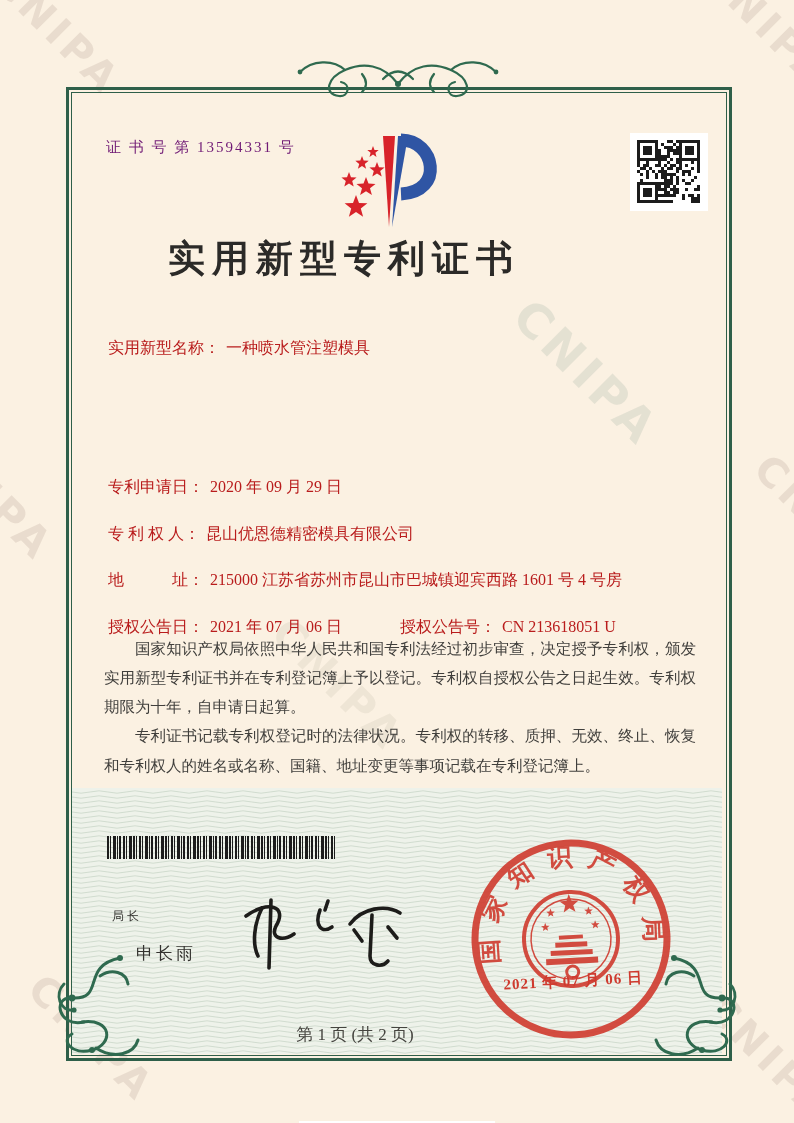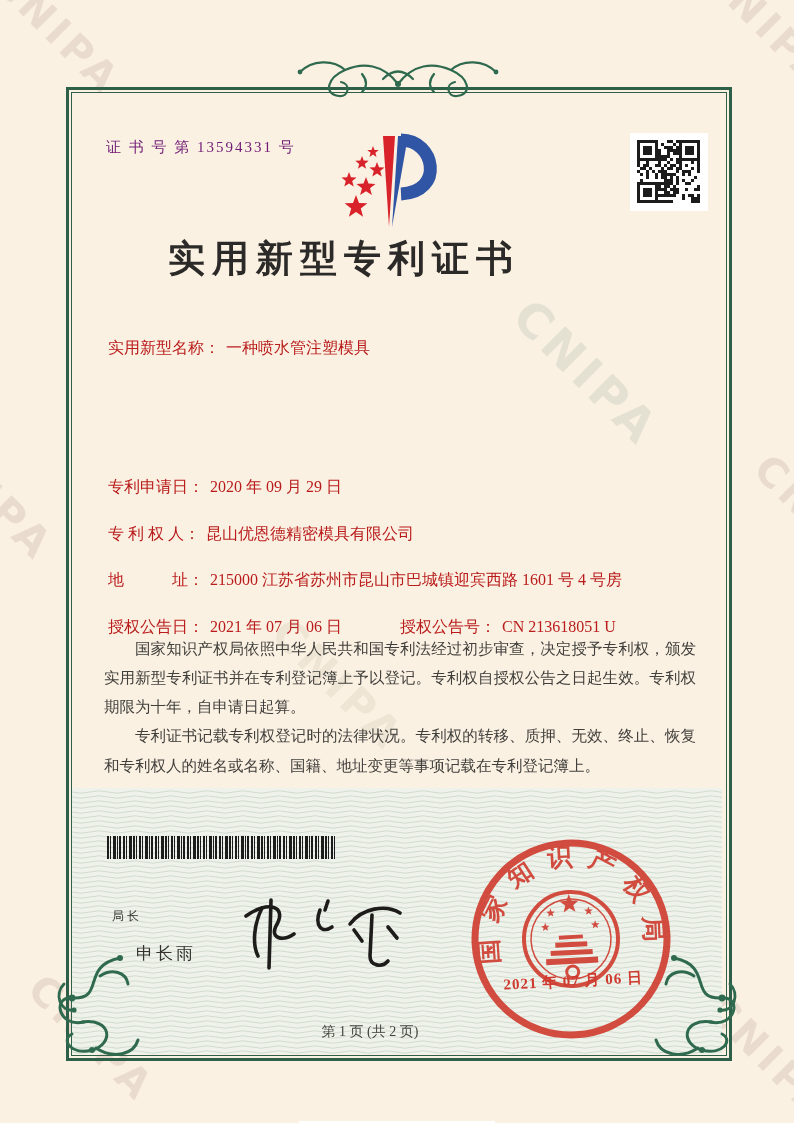--- a/index.html
+++ b/index.html
@@ -48,21 +48,21 @@
   .sig-name{position:absolute;left:112px;top:942px;font-size:17px;color:#33322f;
             letter-spacing:3px;z-index:3;margin-left:24px;}
   .signature{position:absolute;left:236px;top:894px;z-index:3;}
   
   .seal{position:absolute;left:468px;top:836px;width:206px;height:206px;z-index:4;
         transform:rotate(-3deg);}
   .seal-date{position:absolute;left:0;top:136px;width:206px;text-align:center;
              font-size:15px;font-weight:bold;color:#cf3a2e;letter-spacing:1px;}
   
   .page-info{position:absolute;left:0;top:1023px;width:710px;text-align:center;
-             font-size:14px;color:#45443f;z-index:3;margin-left:15px;}
+             font-size:17px;color:#45443f;z-index:3;}
   .note-box{position:absolute;left:299px;top:1121px;width:196px;height:35px;
             background:#ffffff;z-index:3;text-align:center;}
   .note-box span{font-size:15px;color:#3c3b37;line-height:35px;letter-spacing:1px;}
 </style>
 </head>
 <body>
 
 <div class="page">
 
   <span class="wm" style="left:-22px;top:8px;font-size:40px;">CNIPA</span>

